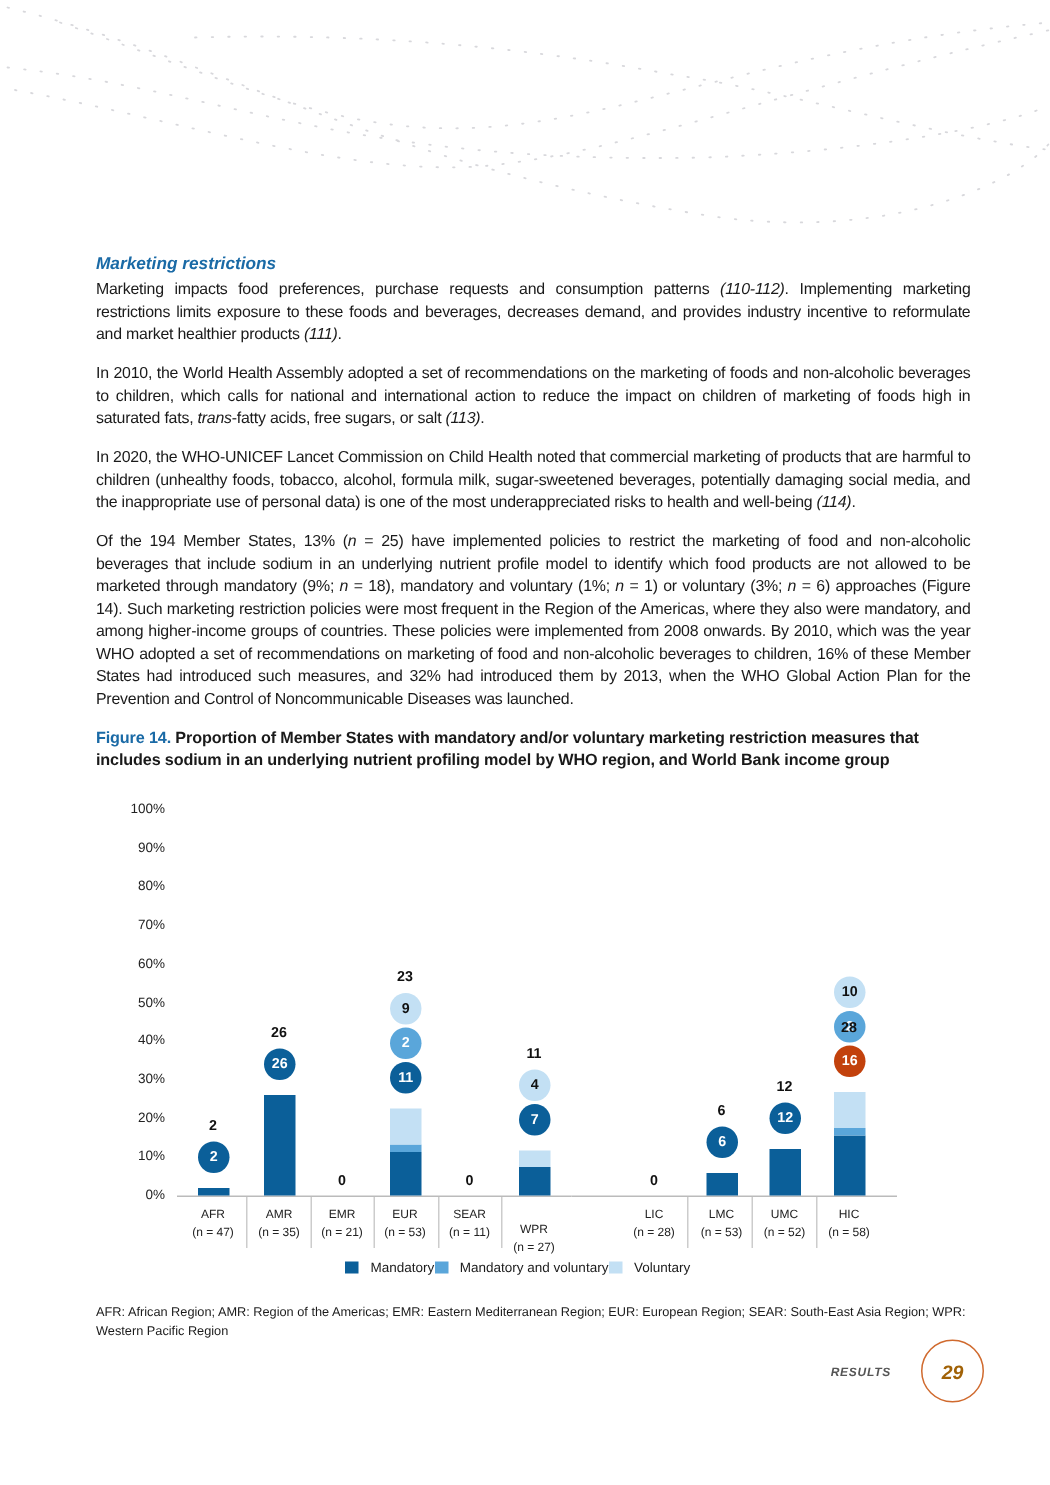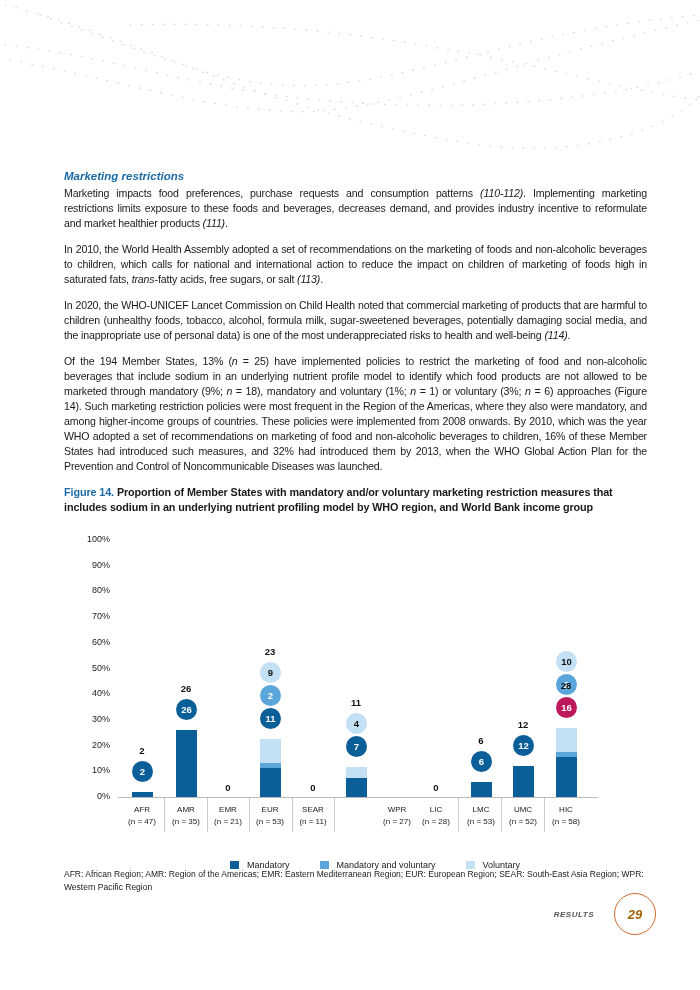--- a/index.html
+++ b/index.html
@@ -23,21 +23,21 @@
   .ytick { position: absolute; font-size: 9px; font-weight: normal; color: #222; width: 40px; text-align: right; }
   .axis { position: absolute; height: 1px; background: #bbbbbb; }
   .divider { position: absolute; width: 1px; background: #cccccc; }
   .bar-seg { position: absolute; }
   .cat { position: absolute; font-size: 8px; text-align: center; width: 44px; color: #222; line-height: 12px; }
   .total { position: absolute; font-size: 9.5px; font-weight: bold; width: 30px; text-align: center; color: #111; }
   .bubble {
     position: absolute; width: 21px; height: 21px; border-radius: 50%;
     font-size: 9.5px; font-weight: bold; text-align: center; line-height: 21px;
   }
-  .legend { position: absolute; top: 860px; left: 230px; display: flex; gap: 30px; font-size: 9px; }
+  .legend { position: absolute; top: 840px; left: 230px; display: flex; font-size: 9px; }
   .legend-item { display: flex; align-items: center; gap: 8px; }
   .swatch { width: 9px; height: 8px; display: inline-block; }
   .footnote { position: absolute; left: 64px; top: 868px; width: 583px; font-size: 8.5px; line-height: 13px; }
   .footer { position: absolute; right: 44px; top: 893px; display: flex; align-items: center; gap: 20px; font-style: italic; }
   .footer-label { font-size: 8px; font-weight: bold; color: #555; letter-spacing: 0.5px; }
   .page-circle {
     width: 40px; height: 40px; border: 1.5px solid #d06a2e; border-radius: 50%;
     display: flex; align-items: center; justify-content: center; font-size: 13px; font-weight: bold; color: #a16207;
   }
 </style>
@@ -120,21 +120,21 @@
     <div class="total" style="left: 298px; top: 252px;">0</div>
     <div class="cat" style="left: 291px; top: 274px;">
       <div>SEAR</div>
       <div>(n = 11)</div>
     </div>
     <div class="bar-seg" style="left: 346px; width: 21px; top: 248.192px; height: 18.8077px; background: rgb(11, 95, 153);"></div>
     <div class="bar-seg" style="left: 346px; width: 21px; top: 237.445px; height: 10.7473px; background: rgb(195, 224, 244);"></div>
     <div class="bubble" style="left: 346px; top: 206.445px; background: rgb(11, 95, 153); color: rgb(255, 255, 255);">7</div>
     <div class="bubble" style="left: 346px; top: 183.445px; background: rgb(195, 224, 244); color: rgb(17, 17, 17);">4</div>
     <div class="total" style="left: 341px; top: 167.445px;">11</div>
-    <div class="cat" style="left: 334px; top: 274px; margin-left: 41px;">
+    <div class="cat" style="left: 334px; top: 284px;">
       <div>WPR</div>
       <div>(n = 27)</div>
     </div>
     <div class="total" style="left: 421px; top: 252px;">0</div>
     <div class="cat" style="left: 414px; top: 274px;">
       <div>LIC</div>
       <div>(n = 28)</div>
     </div>
     <div class="bar-seg" style="left: 471px; width: 21px; top: 251.58px; height: 15.42px; background: rgb(11, 95, 153);"></div>
     <div class="bubble" style="left: 471px; top: 220.58px; background: rgb(11, 95, 153); color: rgb(255, 255, 255);">6</div>
@@ -146,21 +146,21 @@
     <div class="bar-seg" style="left: 513px; width: 21px; top: 236.16px; height: 30.84px; background: rgb(11, 95, 153);"></div>
     <div class="bubble" style="left: 513px; top: 205.16px; background: rgb(11, 95, 153); color: rgb(255, 255, 255);">12</div>
     <div class="total" style="left: 508px; top: 189.16px;">12</div>
     <div class="cat" style="left: 501px; top: 274px;">
       <div>UMC</div>
       <div>(n = 52)</div>
     </div>
     <div class="bar-seg" style="left: 556px; width: 21px; top: 227.349px; height: 39.6514px; background: rgb(11, 95, 153);"></div>
     <div class="bar-seg" style="left: 556px; width: 21px; top: 222.392px; height: 4.95643px; background: rgb(90, 166, 218);"></div>
     <div class="bar-seg" style="left: 556px; width: 21px; top: 197.61px; height: 24.7821px; background: rgb(195, 224, 244);"></div>
-    <div class="bubble" style="left: 556px; top: 166.61px; background: #be185d; color: rgb(255, 255, 255);">16</div>
+    <div class="bubble" style="left: 556px; top: 166.61px; background: #c2410c; color: rgb(255, 255, 255);">16</div>
     <div class="bubble" style="left: 556px; top: 143.61px; background: rgb(90, 166, 218); color: rgb(255, 255, 255);">2</div>
     <div class="bubble" style="left: 556px; top: 120.61px; background: rgb(195, 224, 244); color: rgb(17, 17, 17);">10</div>
     <div class="total" style="left: 551px; top: 104.61px; margin-top: 45px;">28</div>
     <div class="cat" style="left: 544px; top: 274px;">
       <div>HIC</div>
       <div>(n = 58)</div>
     </div>
   </div>
 
 <div class="legend">

